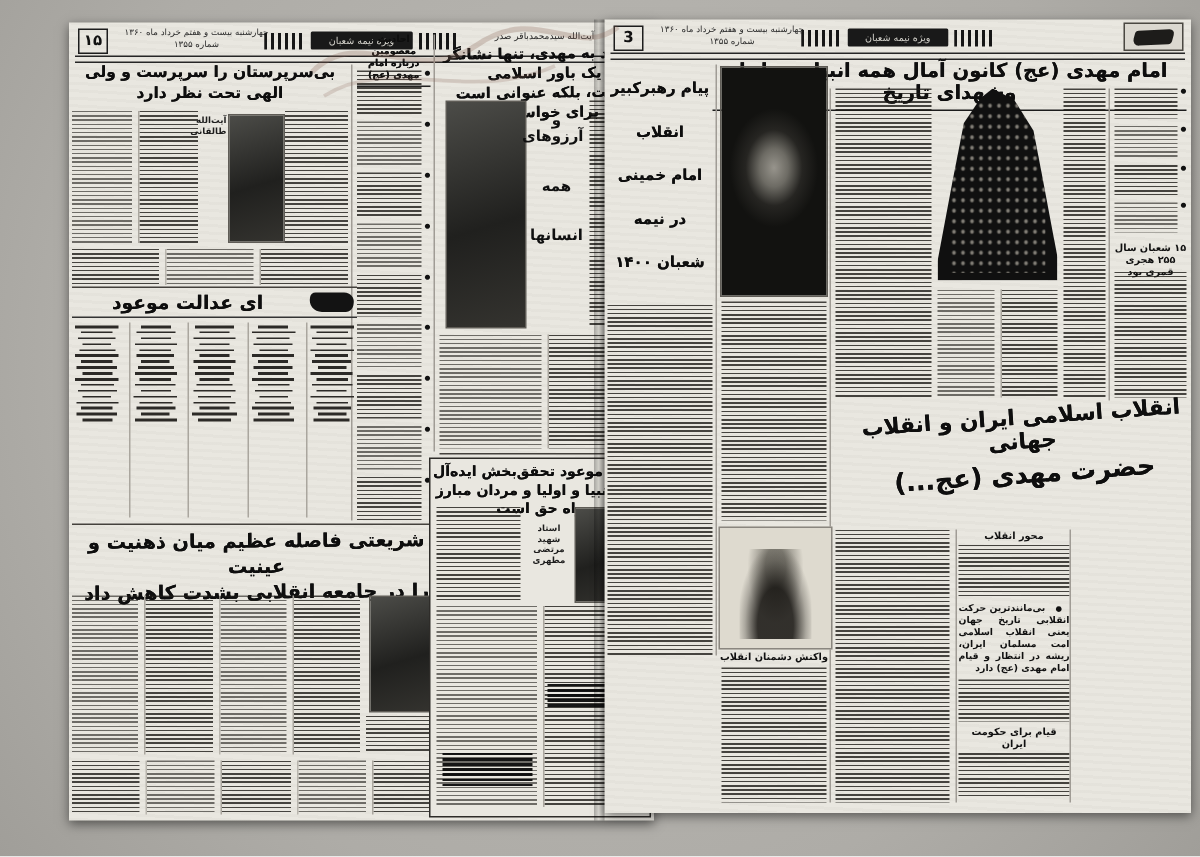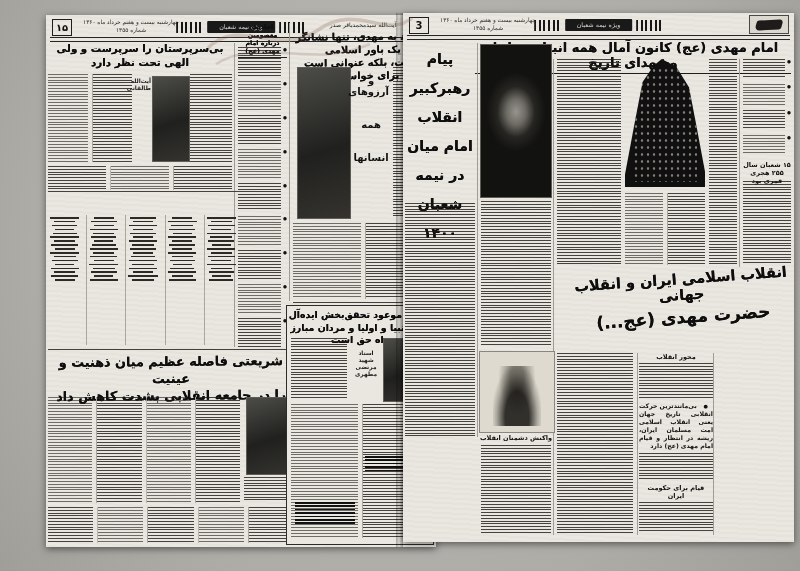--- a/index.html
+++ b/index.html
@@ -163,20 +163,24 @@
         </div>
       <div class="cols" style="left:0;top:124px;width:184px;height:24px;">
           <div class="col sim"></div>
           <div class="col sim light"></div>
           <div class="col sim"></div>
         </div>
     </div>
 
     <div class="hrule" style="left:2px;top:176px;width:190px;"></div>
     <div style="position:absolute;left:2px;top:178px;width:190px;height:154px;">
+      <div style="display:flex;align-items:center;gap:6px;border-bottom:1px solid #333;padding:1px 2px 2px;">
+        <div class="ornament" style="width:30px;height:13px;"></div>
+        <div class="head" style="font-size:12.5px;flex:1;">ای عدالت موعود</div>
+      </div>
       <div class="versecols" style="left:0;right:0;top:22px;bottom:2px;">
           <div class="versecol">
             <div class="vline" style="width: 86%;"></div>
             <div class="vline" style="width: 64%;"></div>
             <div class="vline" style="width: 82%;"></div>
             <div class="vline" style="width: 60%;"></div>
             <div class="vline" style="width: 88%;"></div>
             <div class="vline" style="width: 66%;"></div>
             <div class="vline" style="width: 78%;"></div>
             <div class="vline" style="width: 58%;"></div>
@@ -334,24 +338,24 @@
     </div>
     <div class="double-rule" style="left:4px;right:4px;top:22px;"></div>
 
     <div class="head" style="position:absolute;left:72px;top:27px;width:316px;font-size:13px;letter-spacing:-.3px;border-bottom:1.5px solid #1c1c1c;padding-bottom:3px;">امام مهدی (عج) کانون آمال همه انبیا، وصلحا، وشهدای تاریخ</div>
 
     <div class="vrule" style="left:74px;top:30px;height:394px;"></div>
     <div class="vrule" style="left:150px;top:46px;height:476px;"></div>
     <div class="vrule" style="left:336px;top:46px;height:208px;"></div>
 
     <div style="position:absolute;left:2px;top:32px;width:70px;height:392px;">
-      <div class="head" style="font-size:14px;line-height:29px;">
+      <div class="head" style="font-size:10px;line-height:29px;">
         <div>پیام رهبرکبیر</div>
         <div>انقلاب</div>
-        <div>امام میان</div>
+        <div>امام خمینی</div>
         <div>در نیمه</div>
         <div>شعبان ۱۴۰۰</div>
       </div>
       <div class="cols" style="left:0;top:158px;width:70px;height:234px;">
           <div class="col sim"></div>
         </div>
     </div>
     <div class="photo khomeini" style="left:77px;top:31px;width:70px;height:152px;"></div>
     <div class="cols" style="left:78px;top:188px;width:70px;height:146px;">
         <div class="col sim"></div>

